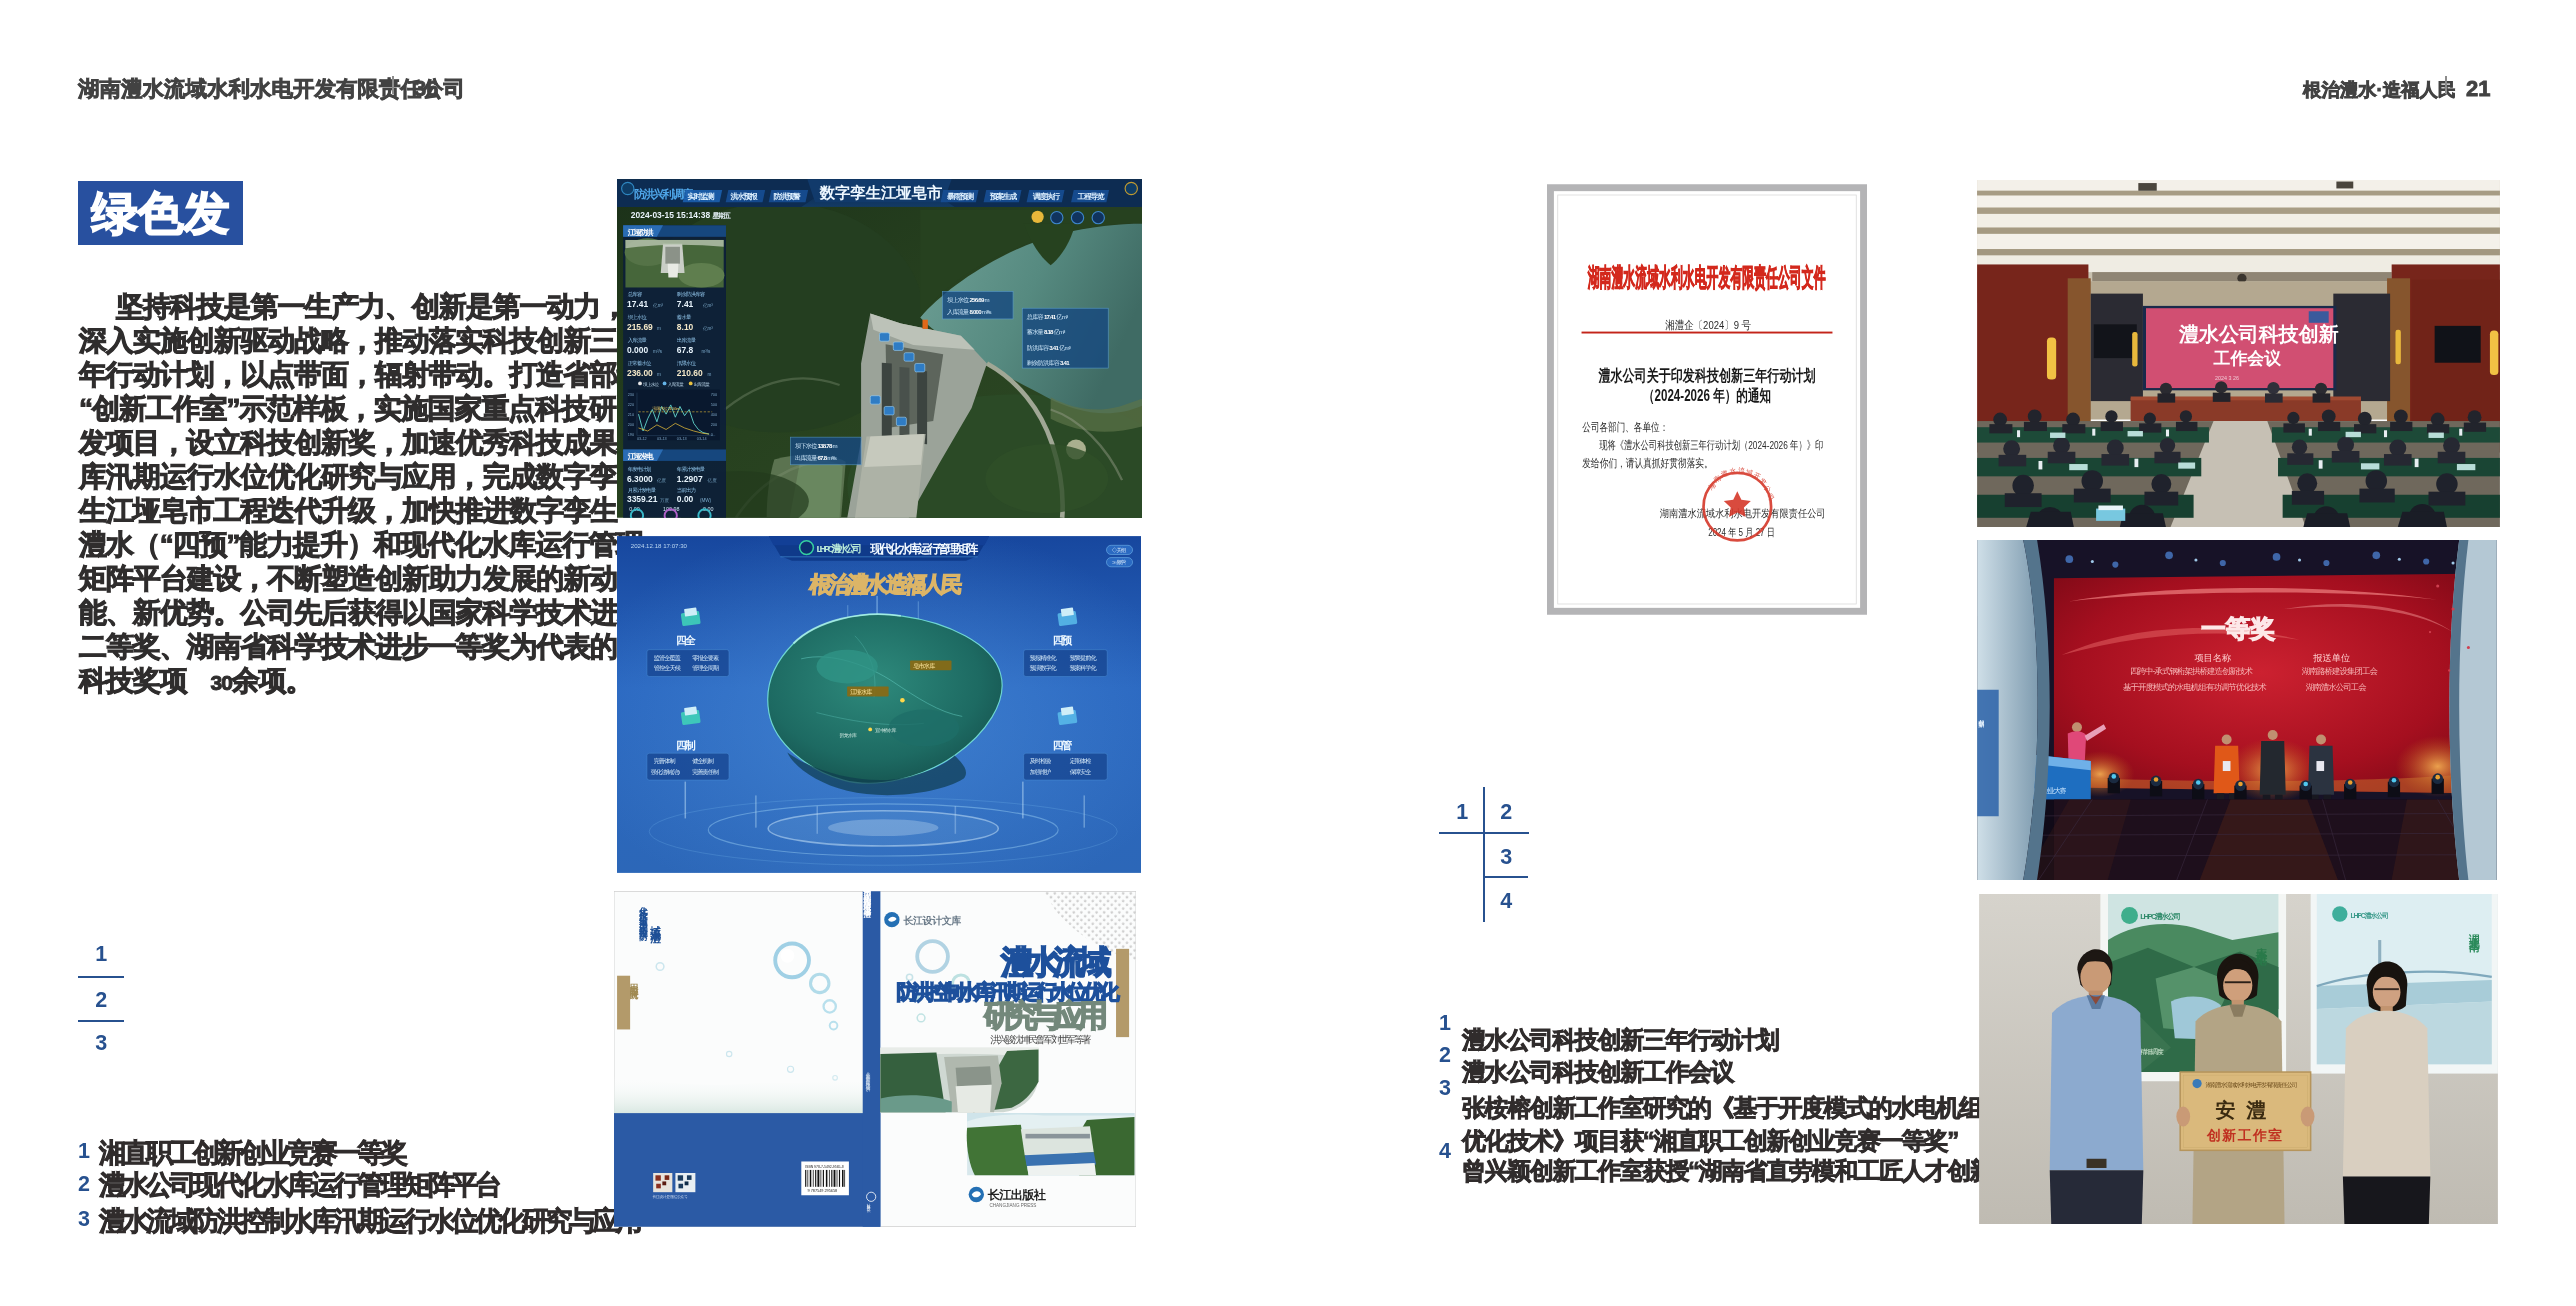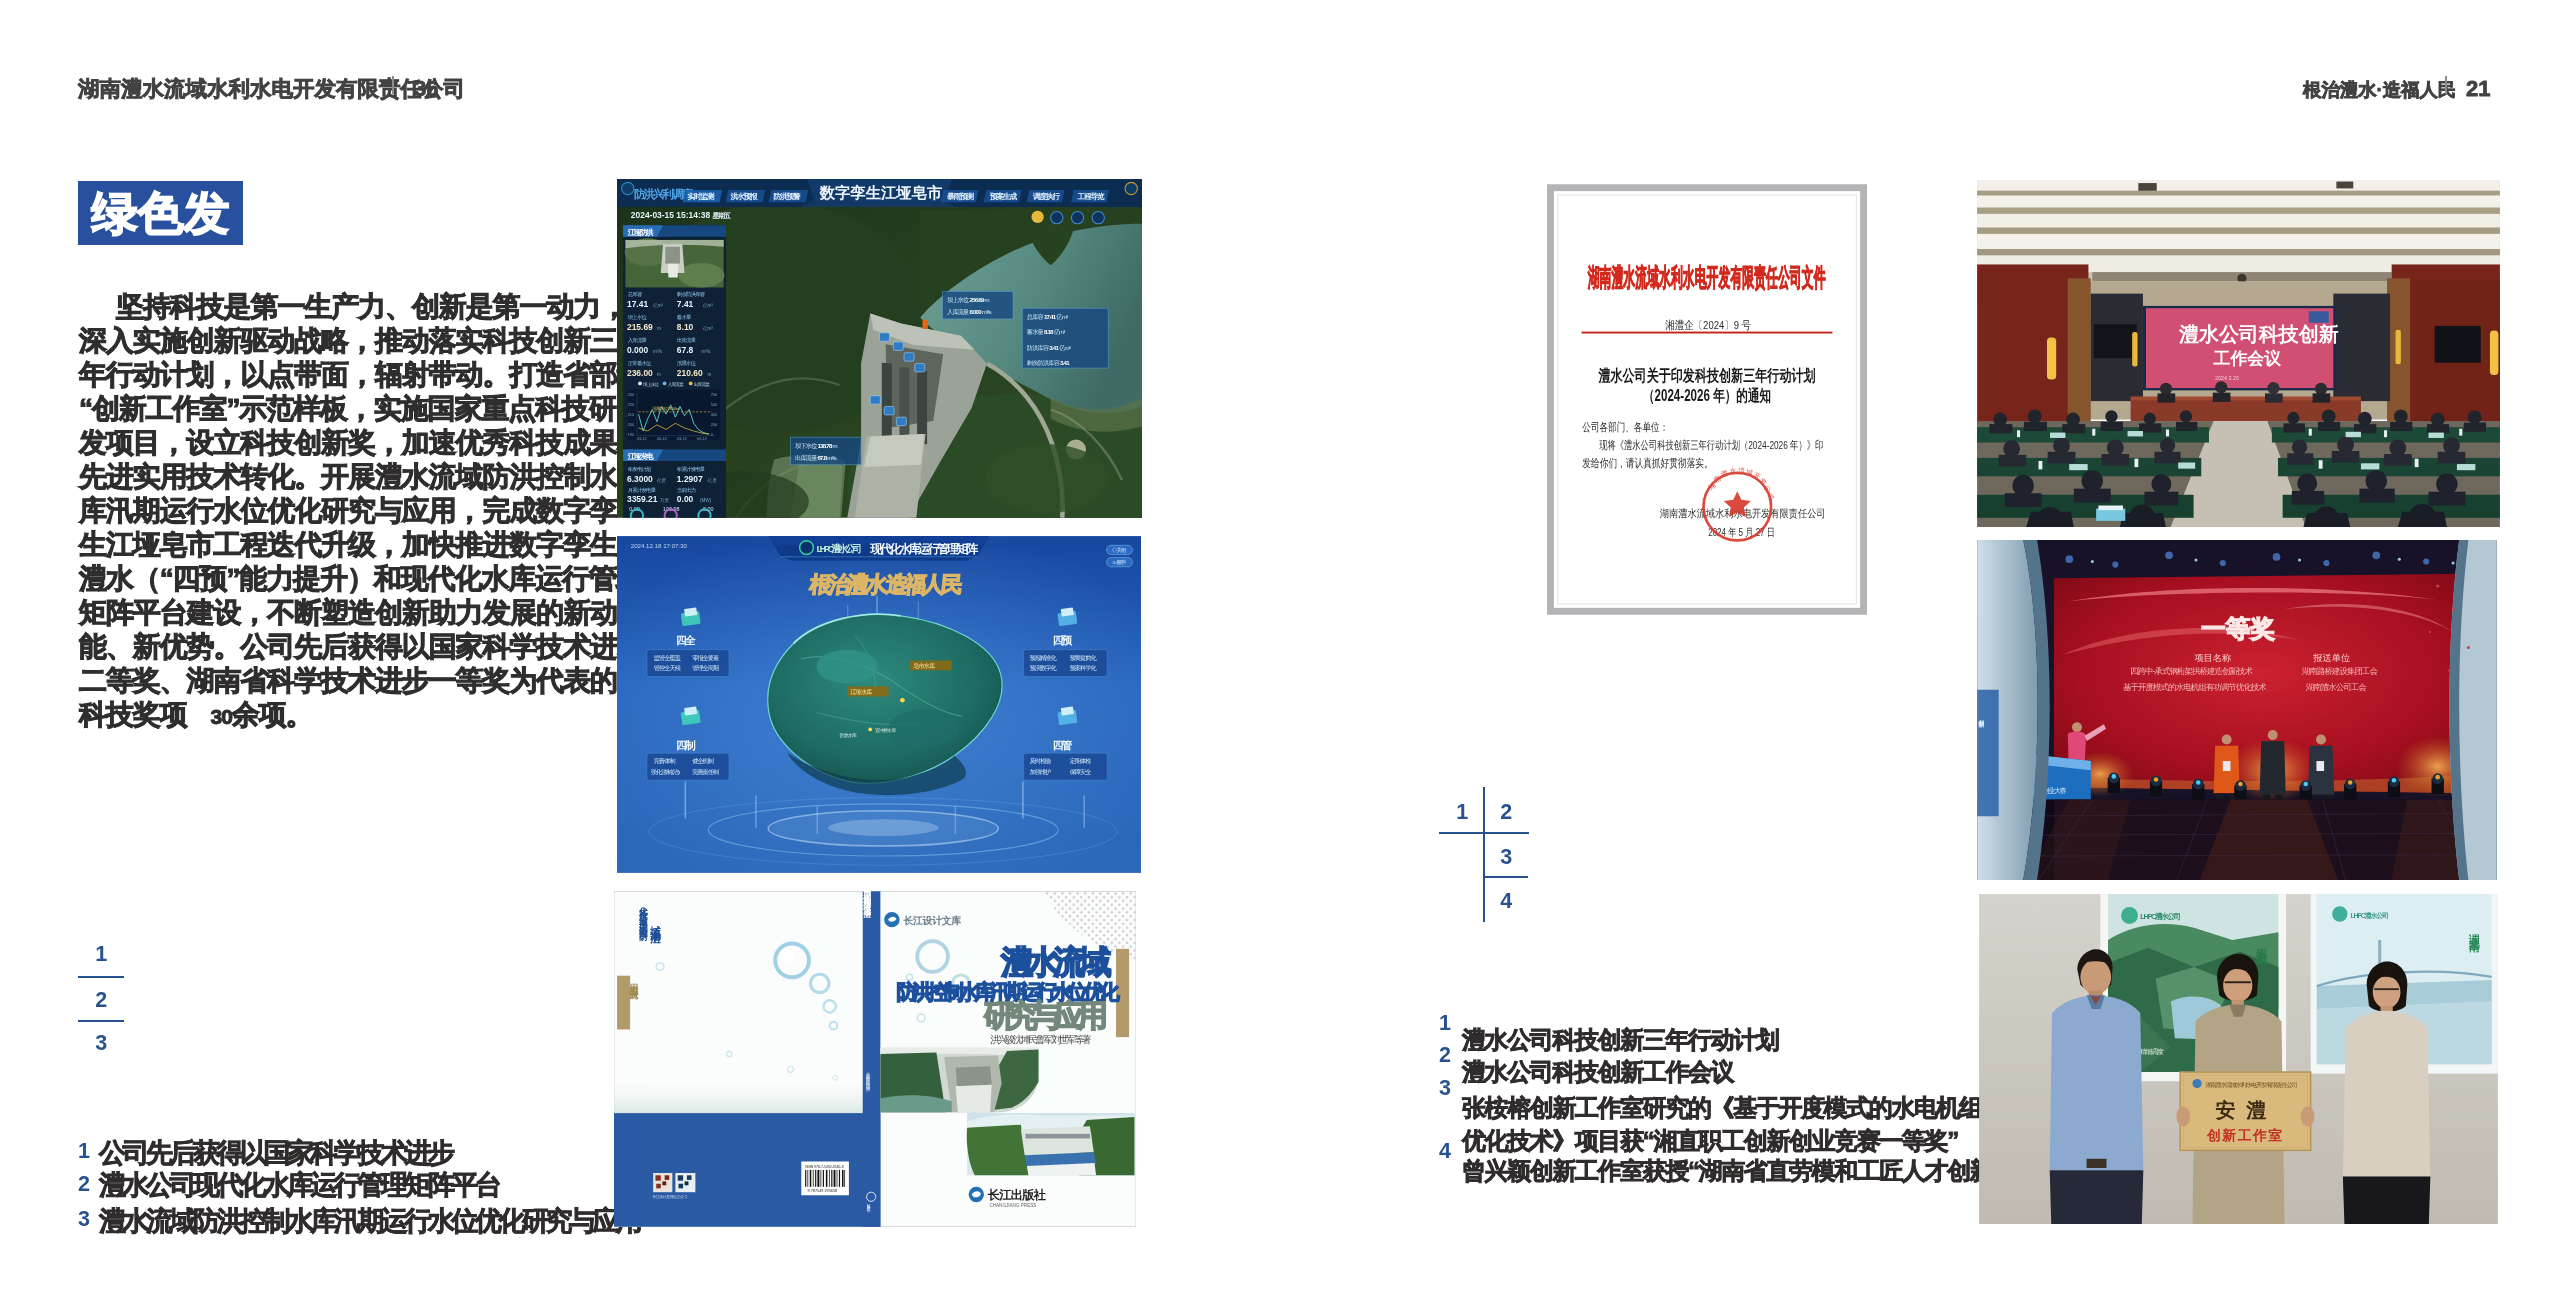--- a/index.html
+++ b/index.html
@@ -27,42 +27,41 @@
 <div class="abs hdr" style="left:2466px;top:76px;font-size:22px;">21</div>
 
 <div class="abs" style="left:78px;top:181px;width:165px;height:64px;background:#28509f;color:#ffffff;font-weight:bold;font-size:46px;text-align:center;line-height:64px;-webkit-text-stroke:1.7px #ffffff;">绿色发展</div>
 
 <div class="abs" style="left:79px;top:290px;font-size:28px;line-height:34px;letter-spacing:-1.1px;font-weight:bold;color:#2f2d2d;white-space:nowrap;-webkit-text-stroke:1px #2f2d2d;">
 <div style="text-indent:37px;">坚持科技是第一生产力、创新是第一动力，</div>
 <div>深入实施创新驱动战略，推动落实科技创新三</div>
 <div>年行动计划，以点带面，辐射带动。打造省部级</div>
 <div>“创新工作室”示范样板，实施国家重点科技研</div>
 <div>发项目，设立科技创新奖，加速优秀科技成果和</div>
-<div>先进实用技术转化。开展澧水流域防洪控制水</div>
 <div>库汛期运行水位优化研究与应用，完成数字孪</div>
 <div>生江垭皂市工程迭代升级，加快推进数字孪生</div>
 <div>澧水（“四预”能力提升）和现代化水库运行管理</div>
 <div>矩阵平台建设，不断塑造创新助力发展的新动</div>
 <div>能、新优势。公司先后获得以国家科学技术进步</div>
 <div>二等奖、湖南省科学技术进步一等奖为代表的</div>
 <div>科技奖项<span class="l">30</span>余项。</div>
 </div>
 
 <div class="abs capnum" style="left:92px;top:942px;width:18.4px;text-align:center;">1</div>
 
 <div class="abs" style="left:78px;top:976px;width:46px;height:1.5px;background:#27518f;"></div>
 
 <div class="abs capnum" style="left:92px;top:988px;width:18.4px;text-align:center;">2</div>
 
 <div class="abs" style="left:78px;top:1020px;width:46px;height:1.5px;background:#27518f;"></div>
 
 <div class="abs capnum" style="left:92px;top:1031px;width:18.4px;text-align:center;">3</div>
 
 <div class="abs capnum" style="left:78px;top:1139px;">1</div>
-<div class="abs captxt" style="left:99px;top:1140px;">公司先后获得以国家科学技术进步</div>
+<div class="abs captxt" style="left:99px;top:1140px;">湘直职工创新创业竞赛一等奖</div>
 
 <div class="abs capnum" style="left:78px;top:1172px;">2</div>
 <div class="abs captxt" style="left:99px;top:1172px;">澧水公司现代化水库运行管理矩阵平台</div>
 
 <div class="abs capnum" style="left:78px;top:1207px;">3</div>
 <div class="abs captxt" style="left:99px;top:1208px;">澧水流域防洪控制水库汛期运行水位优化研究与应用</div>
 
 <div class="abs" style="left:617px;top:179px;width:525px;height:339px;">
 <svg width="525" height="339" viewBox="0 0 684 441">
 <defs>

